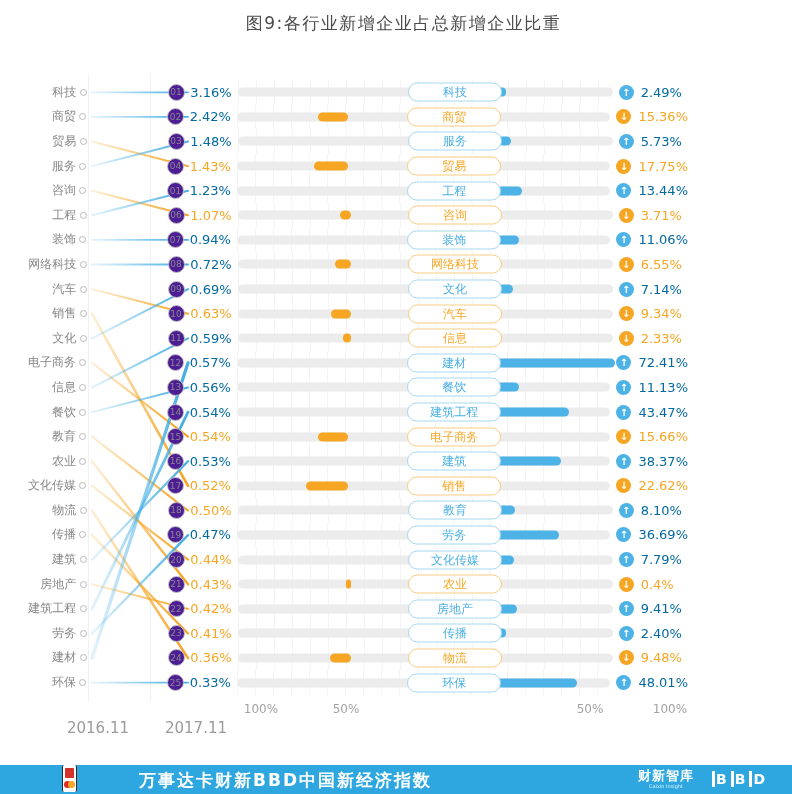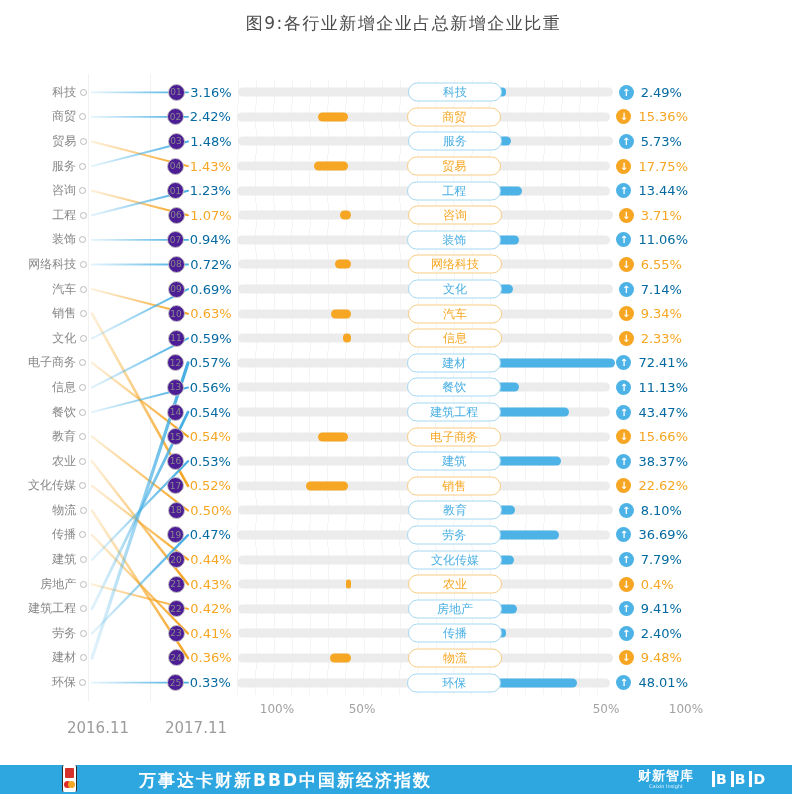--- a/index.html
+++ b/index.html
@@ -37,21 +37,21 @@
   .pill.down { border:1px solid #f8cd84; color:#f6a623; }
   .c-change { width:86px; display:flex; align-items:center; padding-left:6px; }
   .arrowc { width:15px; height:15px; border-radius:50%; color:#fff; font-size:10px; font-weight:bold;
             display:flex; align-items:center; justify-content:center; flex:0 0 15px; }
   .arrowc.up   { background:#4db3e6; }
   .arrowc.down { background:#f6a623; }
   .chg { font-size:13px; margin-left:7px; }
   .t-up   { color:#0369a1; }
   .t-down { color:#f6a623; }
 
-  .axis { position:absolute; top:702px; left:274px; width:432px; height:14px; font-size:12px; color:#a2a2a2; }
+  .axis { position:absolute; top:702px; left:258px; width:432px; height:14px; font-size:12px; color:#a2a2a2; }
   .axis span { position:absolute; transform:translateX(-50%); }
   .years { position:absolute; top:719px; left:0; width:792px; font-size:15px; color:#9b9b9b; }
   .years span { position:absolute; transform:translateX(-50%); }
 
   .footer { position:absolute; left:0; bottom:0; width:792px; height:29px; background:#2ea7e0; }
   .fc-logo { position:absolute; left:62px; bottom:2px; width:15px; height:27px; background:#fff;
              border-radius:2px; border-left:1px solid #2b2b2b; border-right:1px solid #2b2b2b;
              display:flex; flex-direction:column; align-items:center; padding-top:3px; }
   .fc-logo .redsq { width:9px; height:10px; background:#d4312b; border-radius:1px; }
   .fc-logo .circles { margin-top:3px; position:relative; width:11px; height:7px; }

